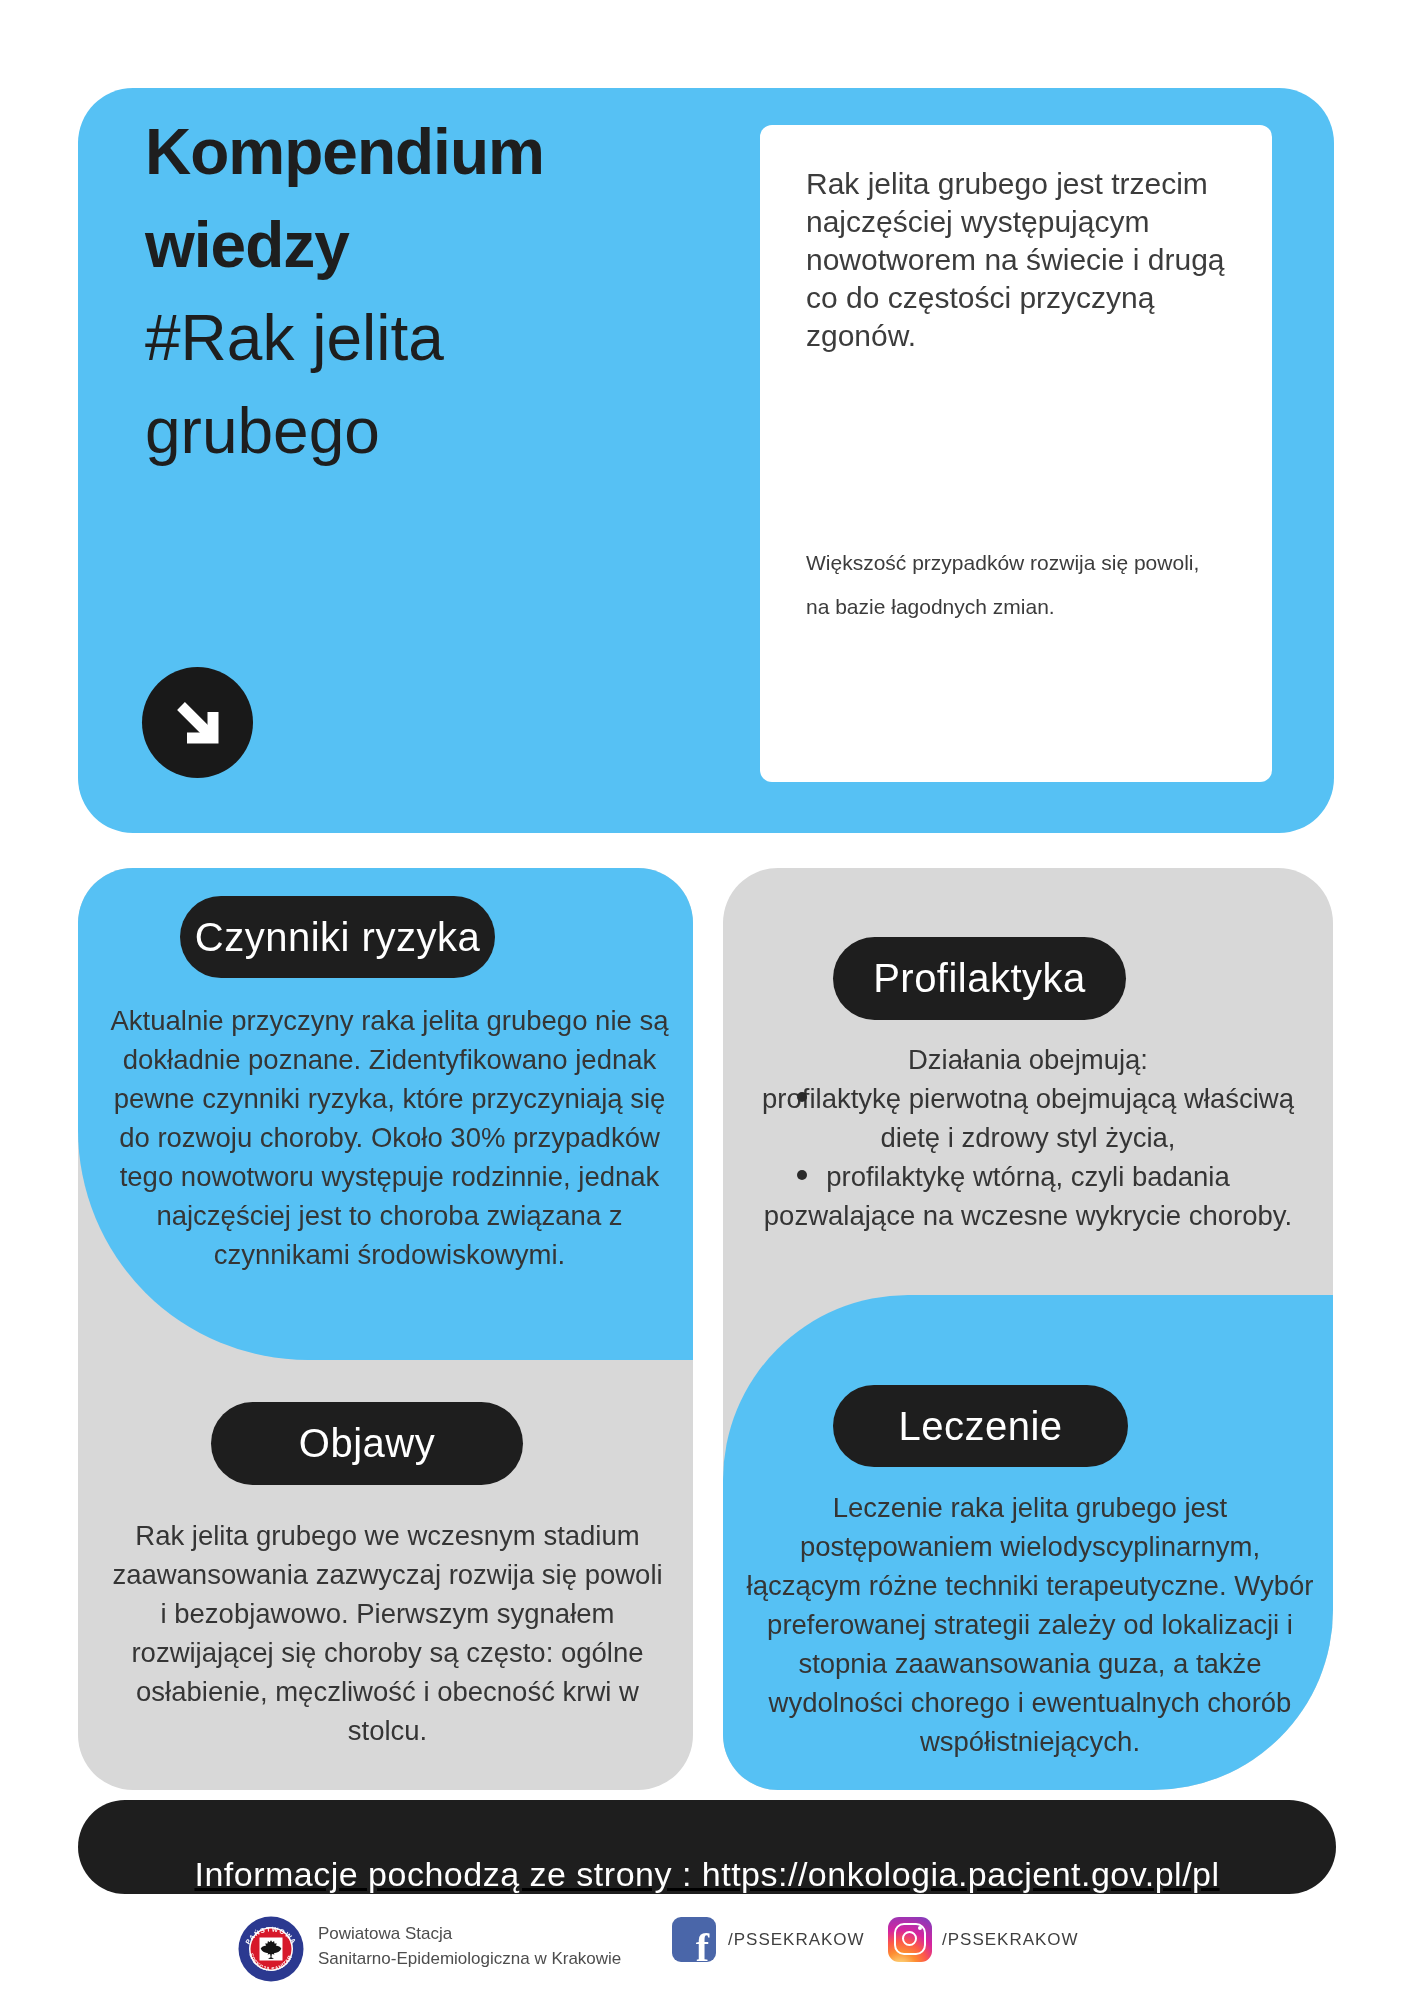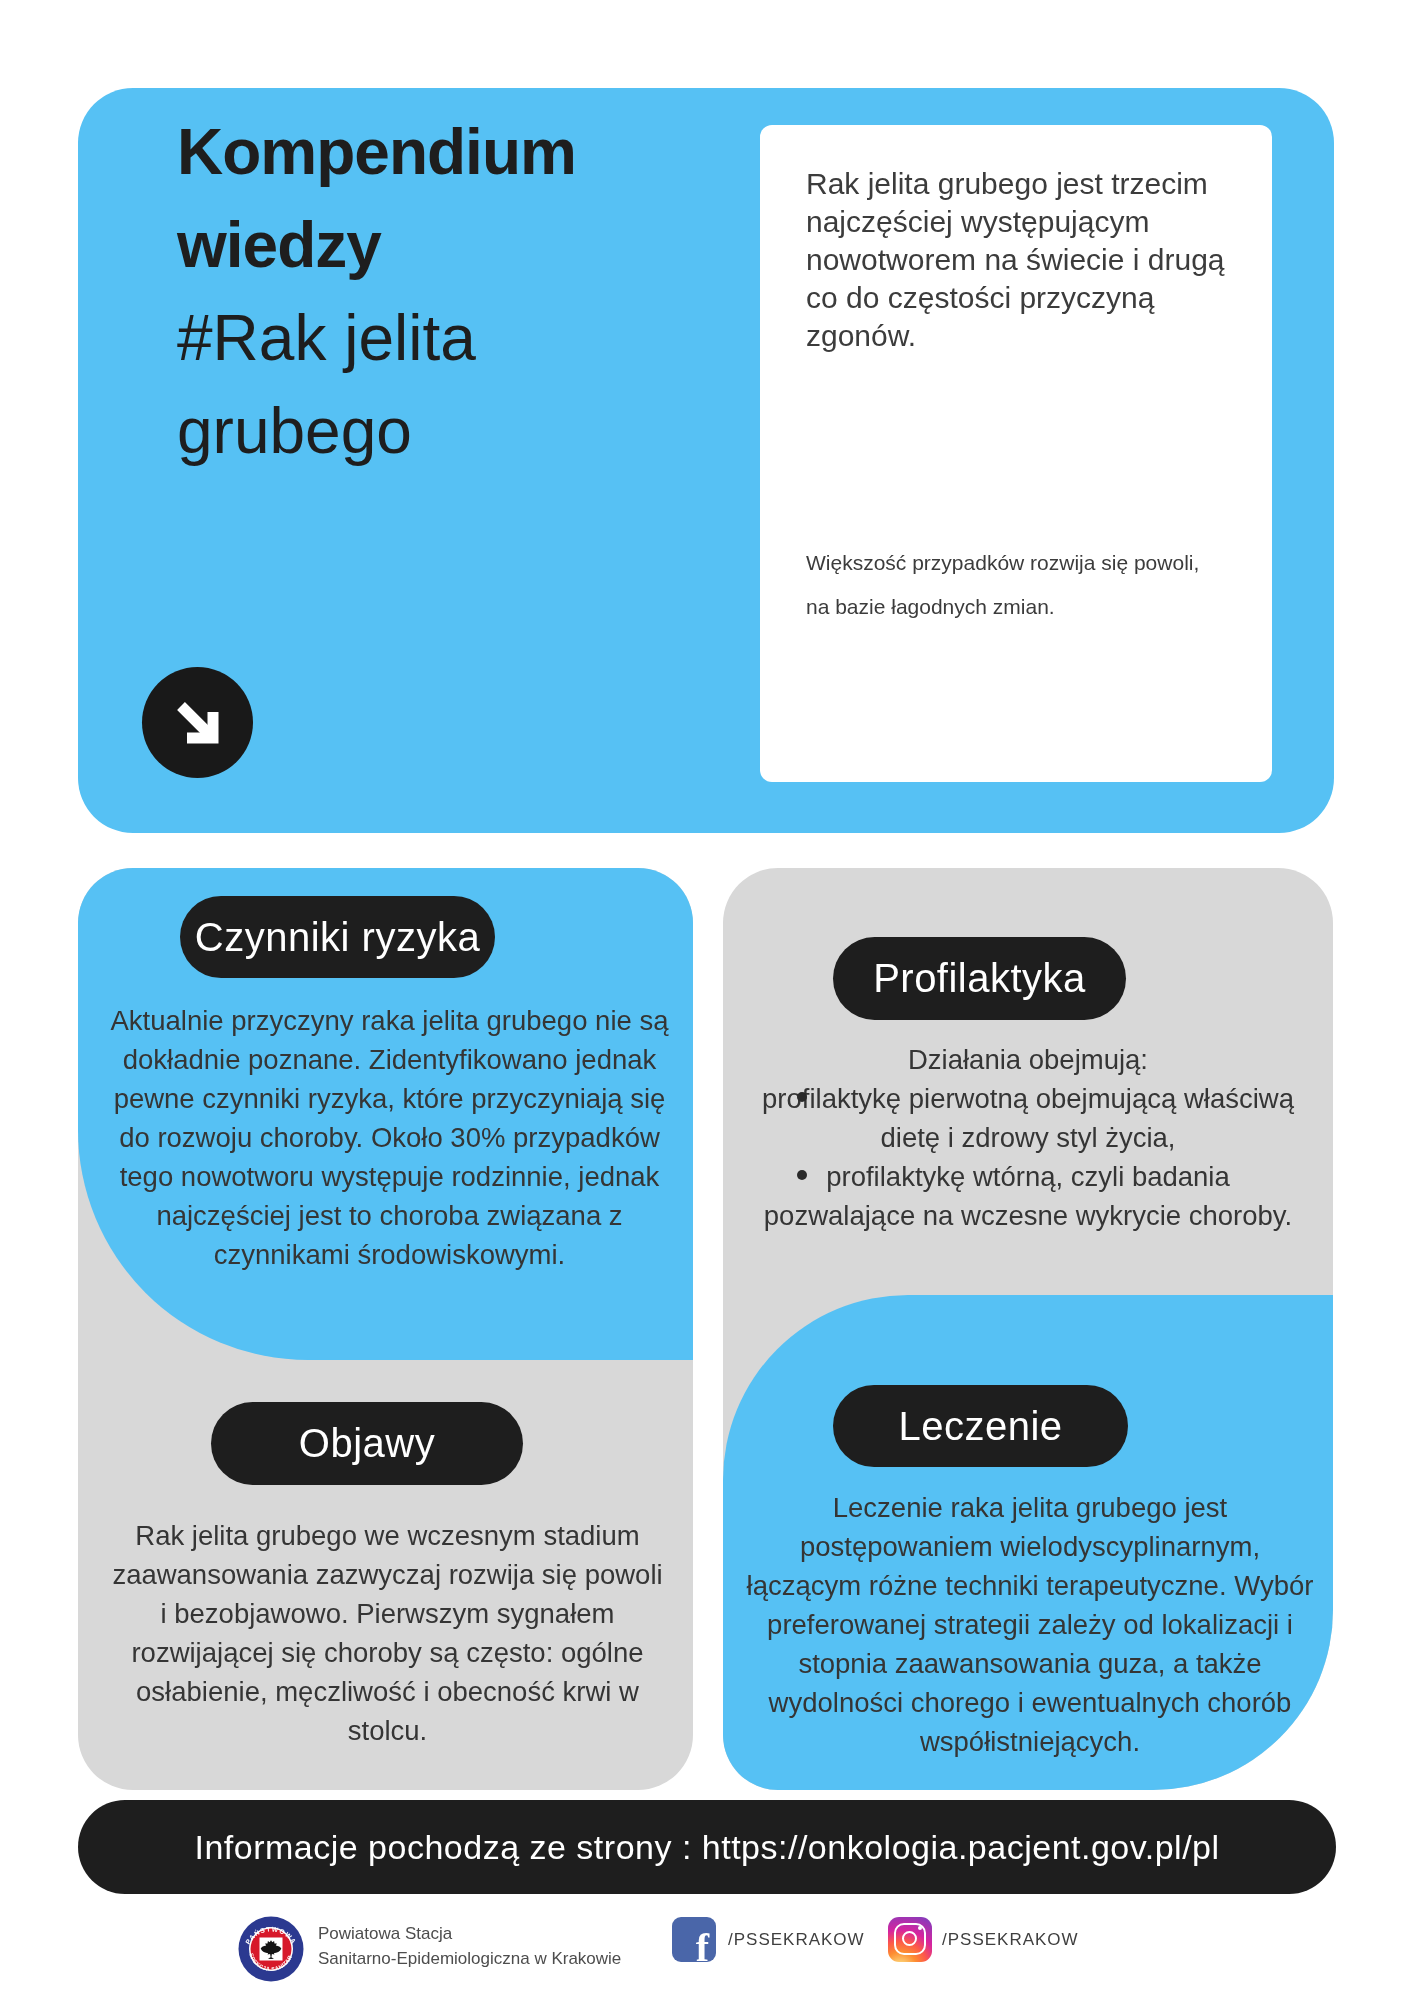--- a/index.html
+++ b/index.html
@@ -12,21 +12,21 @@
     --logo-navy:#2B3990;
     --logo-red:#D7182A;
   }
   *{margin:0;padding:0;box-sizing:border-box;}
   html,body{background:#ffffff;}
   body{font-family:"Liberation Sans", sans-serif;}
   .page{position:relative;width:1414px;height:2000px;background:#ffffff;overflow:hidden;margin:0 auto;}
 
   
   .top-box{position:absolute;left:78px;top:88px;width:1256px;height:745px;background:var(--blue);border-radius:55px;}
-  .title-block{position:absolute;left:67px;top:18px;width:620px;margin-left:32px;}
+  .title-block{position:absolute;left:67px;top:18px;width:620px;}
   .title-line{font-size:64px;line-height:93px;color:var(--ink);letter-spacing:-1px;}
   .title-line.bold{font-weight:800;}
   .title-line.light{font-weight:400;letter-spacing:0;}
   .arrow-circle{position:absolute;left:64px;top:579px;width:111px;height:111px;border-radius:50%;background:#191919;display:flex;align-items:center;justify-content:center;}
   .arrow-circle svg{width:62px;height:62px;display:block;}
 
   .info-card{position:absolute;left:682px;top:37px;width:512px;height:657px;background:#ffffff;border-radius:12px;padding:40px 46px;}
   .card-p1{font-size:30px;line-height:38px;color:var(--body-text);}
   .card-p2{font-size:21px;line-height:44px;color:var(--body-text);margin-top:186px;}
 
@@ -46,21 +46,21 @@
   .body-text{position:absolute;text-align:center;color:#353535;font-size:27.5px;line-height:39px;}
   .risk-body{left:22px;right:14px;top:133px;}
   .symptoms-body{left:30px;right:26px;top:648px;}
   .prevention-body{left:0;right:0;top:172px;}
   .prevention-intro{padding:0 20px;}
   .bullet-item{position:relative;padding:0 36px;}
   .bullet-dot{position:absolute;left:74px;top:13px;width:10px;height:10px;border-radius:50%;background:#2a2a2a;}
   .treatment-body{left:22px;right:18px;top:620px;}
 
   
-  .source-banner{position:absolute;left:78px;top:1800px;width:1258px;height:94px;background:var(--ink);border-radius:47px;display:flex;align-items:center;justify-content:center;}
+  .source-banner{position:absolute;left:78px;top:1800px;width:1258px;height:94px;background:var(--ink);border-radius:47px;display:flex;align-items:flex-end;justify-content:center;text-decoration:underline;}
   .source-banner span{color:#ffffff;font-size:34px;font-weight:400;letter-spacing:0.5px;}
 
   
   .footer{position:absolute;left:0;top:1908px;width:1414px;height:92px;}
   .logo-badge{position:absolute;left:238px;top:8px;width:66px;height:66px;}
   .org-text{position:absolute;left:318px;top:13px;font-size:17px;line-height:25px;color:#4d4d4d;}
   .social-icon{position:absolute;top:9px;width:44px;height:45px;overflow:hidden;}
   .fb-icon{left:672px;border-radius:9px;background:var(--fb);}
   .fb-glyph{position:absolute;right:7px;bottom:-9px;color:#ffffff;font-size:40px;font-weight:bold;font-family:"Liberation Serif", serif;}
   .ig-icon{left:888px;border-radius:11px;background:radial-gradient(circle at 28% 115%, #FDF497 0%, #FD8D32 28%, #FD5949 45%, #D6249F 64%, #8A3AB9 92%);}

